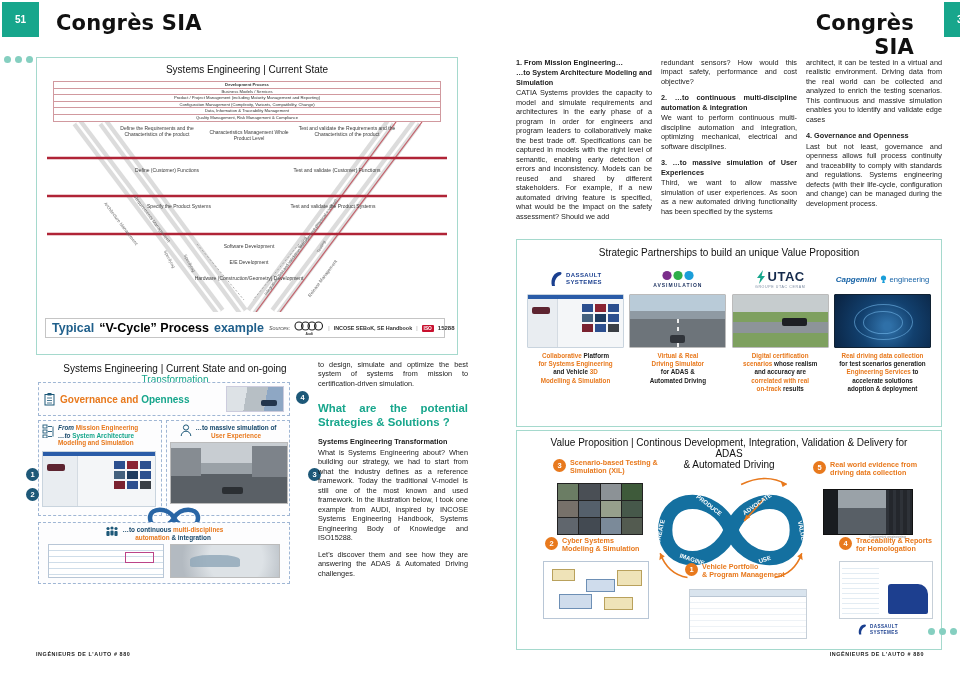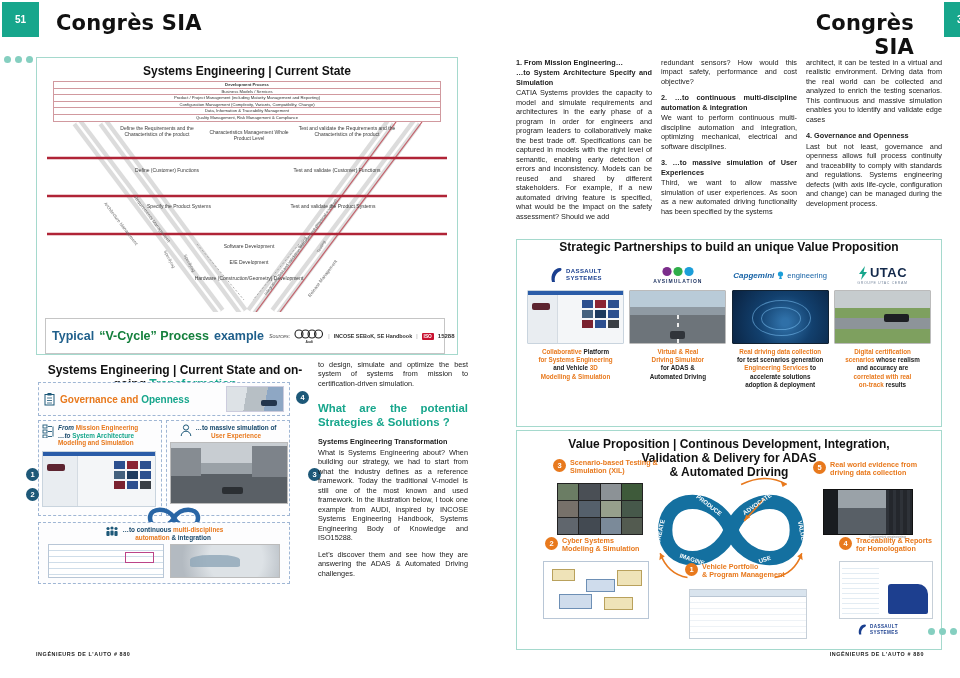--- a/index.html
+++ b/index.html
@@ -8,38 +8,38 @@
   .b{font-weight:bold}
   .pre{white-space:pre-line}
   
   .pgnum{width:37px;height:35px;background:#17A68C;color:#fff;font-weight:bold;font-size:10px;display:flex;align-items:center;justify-content:center}
   .hdr{font-size:21px;font-weight:bold;letter-spacing:.2px;color:#111;font-family:"DejaVu Sans",sans-serif}
   .foot{font-size:5.4px;font-weight:bold;letter-spacing:.6px;color:#222}
   .dots{display:flex;gap:4px}
   .dots i{width:7px;height:7px;border-radius:50%;background:#85CFC0}
   
   .fig{border:1px solid #A5D9CD;background:#fff;position:absolute}
-  .figtitle{font-size:12px;font-weight:bold;text-align:center;color:#111}
+  .figtitle{font-size:10px;font-weight:normal;text-align:center;color:#111}
   .dash{border:1px dashed #9FB6D4;position:absolute;background:#fdfdfe}
   
   .sg-o{color:#E8791D;font-weight:bold}
   .sg-k{color:#222}
   .sg-t{color:#17A68C;font-weight:bold}
   .sg-n{color:#17486B;font-weight:bold}
   .sg-i{color:#17486B;font-style:italic;font-weight:bold}
   .cap span{font-weight:bold}
   
   .pbarwrap{position:absolute;left:16px;top:24px;width:388px}
   .pbar{height:5.6px;border:1px solid rgba(171,70,80,.55);margin-top:-1px;font-size:4.2px;line-height:5.4px;text-align:center;color:#333;overflow:hidden;white-space:nowrap;background:#fff}
   .pbar:first-child{font-weight:bold}
   .vtxt{position:absolute;font-size:5px;line-height:1.15;text-align:center;color:#3a3a3a}
   .band{position:absolute;font-size:4.6px;color:#666;white-space:nowrap;transform-origin:left center}
-  .capbar{position:absolute;left:8px;top:260px;width:400px;height:36px;border:1px solid #c5c5c5;display:flex;align-items:center;padding:0 6px;box-sizing:border-box;gap:5px;background:#fff}
+  .capbar{position:absolute;left:8px;top:260px;width:400px;height:20px;border:1px solid #c5c5c5;display:flex;align-items:center;padding:0 6px;box-sizing:border-box;gap:5px;background:#fff}
   .capbig{font-size:12.5px;font-weight:bold;white-space:nowrap}
-  .t-blue{color:#1F5F8B}.t-orange{color:#15803d}
+  .t-blue{color:#1F5F8B}.t-orange{color:#000000}
   .srcs{display:flex;align-items:center;gap:4px;margin-left:auto;font-size:5.4px;color:#333;white-space:nowrap}
   .iso{background:#C8102E;color:#fff;font-size:4.8px;font-weight:bold;padding:1px 2px;border-radius:1px}
   .sep{color:#999}
   
   .num{width:13px;height:13px;border-radius:50%;color:#fff;font-weight:bold;font-size:7.5px;display:flex;align-items:center;justify-content:center;position:absolute}
   .num-n{background:#1D5878}
   .num-o{background:#E8791D;position:static;flex:0 0 13px}
   
   .txt{font-size:7.3px;line-height:1.3;text-align:justify;color:#222}
   .txt p{margin:0 0 7px 0}
@@ -307,38 +307,38 @@
   <div class="foot abs" style="left:36px;top:651px">INGÉNIEURS DE L'AUTO # 880</div>
 </div>
 
 <div class="abs" style="left:480px;top:0;width:480px;height:678px">
 
   <div class="hdr abs" style="left:300px;top:11px;width:134px;text-align:right">Congrès SIA</div>
   <div class="pgnum abs" style="left:464px;top:2px">33</div>
 
   <div class="abs txt" style="left:36px;top:58px;width:136px">
     <div class="colh">1. From Mission Engineering…</div>
-    <div class="colh">…to System Architecture Specify and Simulation</div>
+    <div class="colh">…to System Architecture Modeling and Simulation</div>
     <p>CATIA Systems provides the capacity to model and simulate requirements and architectures in the early phase of a program in order for engineers and program leaders to collaboratively make the best trade off. Specifications can be captured in models with the right level of semantic, enabling early detection of errors and inconsistency. Models can be reused and shared by different stakeholders. For example, if a new automated driving feature is specified, what would be the impact on the safety assessment? Should we add</p>
   </div>
   <div class="abs txt" style="left:181px;top:58px;width:136px">
     <p>redundant sensors? How would this impact safety, performance and cost objective?</p>
     <div class="colh">2. …to continuous multi-discipline automation &amp; integration</div>
     <p>We want to perform continuous multi-discipline automation and integration, optimizing mechanical, electrical and software disciplines.</p>
     <div class="colh">3. …to massive simulation of User Experiences</div>
     <p>Third, we want to allow massive simulation of user experiences. As soon as a new automated driving functionality has been specified by the systems</p>
   </div>
   <div class="abs txt" style="left:326px;top:58px;width:136px">
     <p>architect, it can be tested in a virtual and realistic environment. Driving data from the real world can be collected and analyzed to enrich the testing scenarios. This continuous and massive simulation enables you to identify and validate edge cases</p>
     <div class="colh">4. Governance and Openness</div>
-    <p>Last but not least, governance and openness allows full process continuity and traceability to comply with standards and regulations. Systems engineering defects (with axis life-cycle, configuration and change) can be managed during the development process.</p>
+    <p>Last but not least, governance and openness allows full process continuity and traceability to comply with standards and regulations. Systems engineering defects (with their life-cycle, configuration and change) can be managed during the development process.</p>
   </div>
 
   <div class="fig" style="left:36px;top:239px;width:424px;height:186px">
-    <div class="figtitle" style="">Strategic Partnerships to build an unique Value Proposition</div>
+    <div class="figtitle" style="margin-top:7px">Strategic Partnerships to build an unique Value Proposition</div>
     <div style="display:flex;justify-content:space-between;padding:6px 10px 0 10px">
 
       <div class="pcol">
         <div class="logo">
           <svg width="14" height="18" viewBox="0 0 14 18">
               <path d="M3,16 C1,9 5,2 11,2 C13,2 13,4 11.5,5 C7,7 5,11 6,16 Z" fill="#1A3F8F"></path>
             </svg>
           <div class="dstxt">
               <div>DASSAULT</div>
               <div>SYSTEMES</div>
@@ -381,58 +381,58 @@
             <span class="lane"></span>
             <span class="car"></span>
           </div>
         <div class="cap"><span class="sg-o">Virtual &amp; Real
 Driving Simulator</span><span class="sg-k">
 for ADAS &amp;
 Automated Driving</span></div>
       </div>
 
       <div class="pcol">
+        <div class="logo" style="flex-direction:column;gap:1px">
+          <div style="display:flex;align-items:center;gap:2px">
+            <svg width="10" height="14" viewBox="0 0 10 14">
+                <polygon points="7,0 1,8 4.4,8 3,14 9,6 5.6,6" fill="#17A68C"></polygon>
+              </svg>
+            <span class="utactxt">UTAC</span>
+          </div>
+          <span class="utacsub">GROUPE UTAC CERAM</span>
+        </div>
+        <div class="pimg shot-track">
+            <span class="rd"></span>
+            <span class="car"></span>
+          </div>
+        <div class="cap"><span class="sg-o">Digital certification
+scenarios</span><span class="sg-k"> whose realism
+and accuracy are
+</span><span class="sg-o">correlated with real
+on-track</span><span class="sg-k"> results</span></div>
+      </div>
+
+      <div class="pcol">
         <div class="logo">
           <span class="captxt">Capgemini</span>
           <svg width="7" height="8" viewBox="0 0 7 8">
               <circle cx="3.5" cy="3" r="2.6" fill="#1B9ED9"></circle>
               <polygon points="3.5,4 2,8 5,8" fill="#1B9ED9"></polygon>
             </svg>
           <span class="capeng">engineering</span>
         </div>
         <div class="pimg shot-radar">
             <i></i>
             <i></i>
           </div>
         <div class="cap"><span class="sg-o">Real driving data collection</span><span class="sg-k">
 for test scenarios generation
 </span><span class="sg-o">Engineering Services</span><span class="sg-k"> to
 accelerate solutions
 adoption &amp; deployment</span></div>
-      </div>
-
-      <div class="pcol">
-        <div class="logo" style="flex-direction:column;gap:1px">
-          <div style="display:flex;align-items:center;gap:2px">
-            <svg width="10" height="14" viewBox="0 0 10 14">
-                <polygon points="7,0 1,8 4.4,8 3,14 9,6 5.6,6" fill="#17A68C"></polygon>
-              </svg>
-            <span class="utactxt">UTAC</span>
-          </div>
-          <span class="utacsub">GROUPE UTAC CERAM</span>
-        </div>
-        <div class="pimg shot-track">
-            <span class="rd"></span>
-            <span class="car"></span>
-          </div>
-        <div class="cap"><span class="sg-o">Digital certification
-scenarios</span><span class="sg-k"> whose realism
-and accuracy are
-</span><span class="sg-o">correlated with real
-on-track</span><span class="sg-k"> results</span></div>
       </div>
 
     </div>
   </div>
 
   <div class="fig" style="left:36px;top:430px;width:424px;height:218px">
     <div class="figtitle pre" style="margin-top:6px;padding:0 30px">Value Proposition | Continous Development, Integration, Validation &amp; Delivery for ADAS
 &amp; Automated Driving</div>
 
     <svg class="abs" style="left:128px;top:40px" width="172" height="118" viewBox="0 0 170 110">

